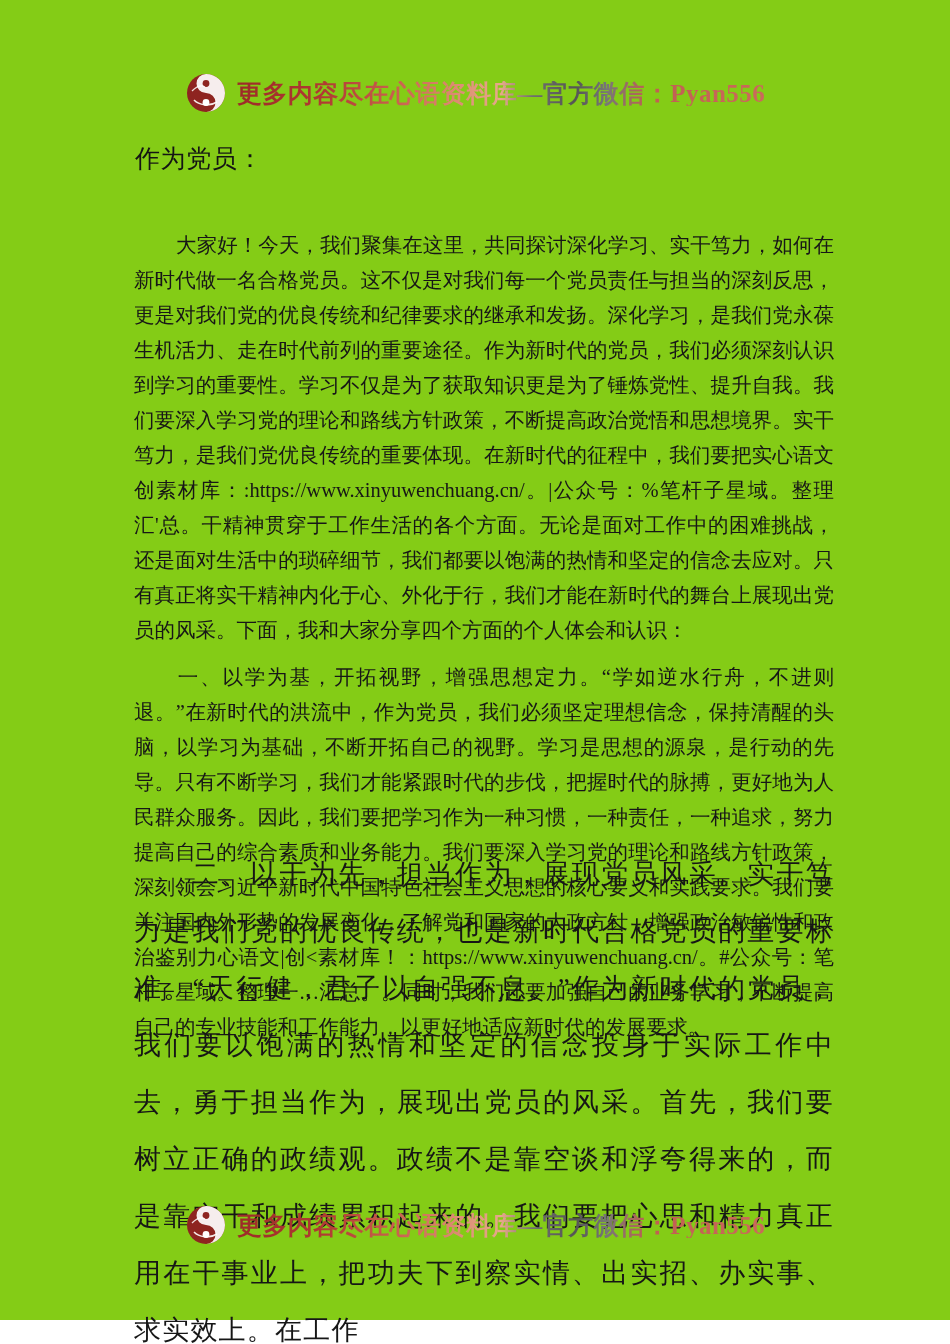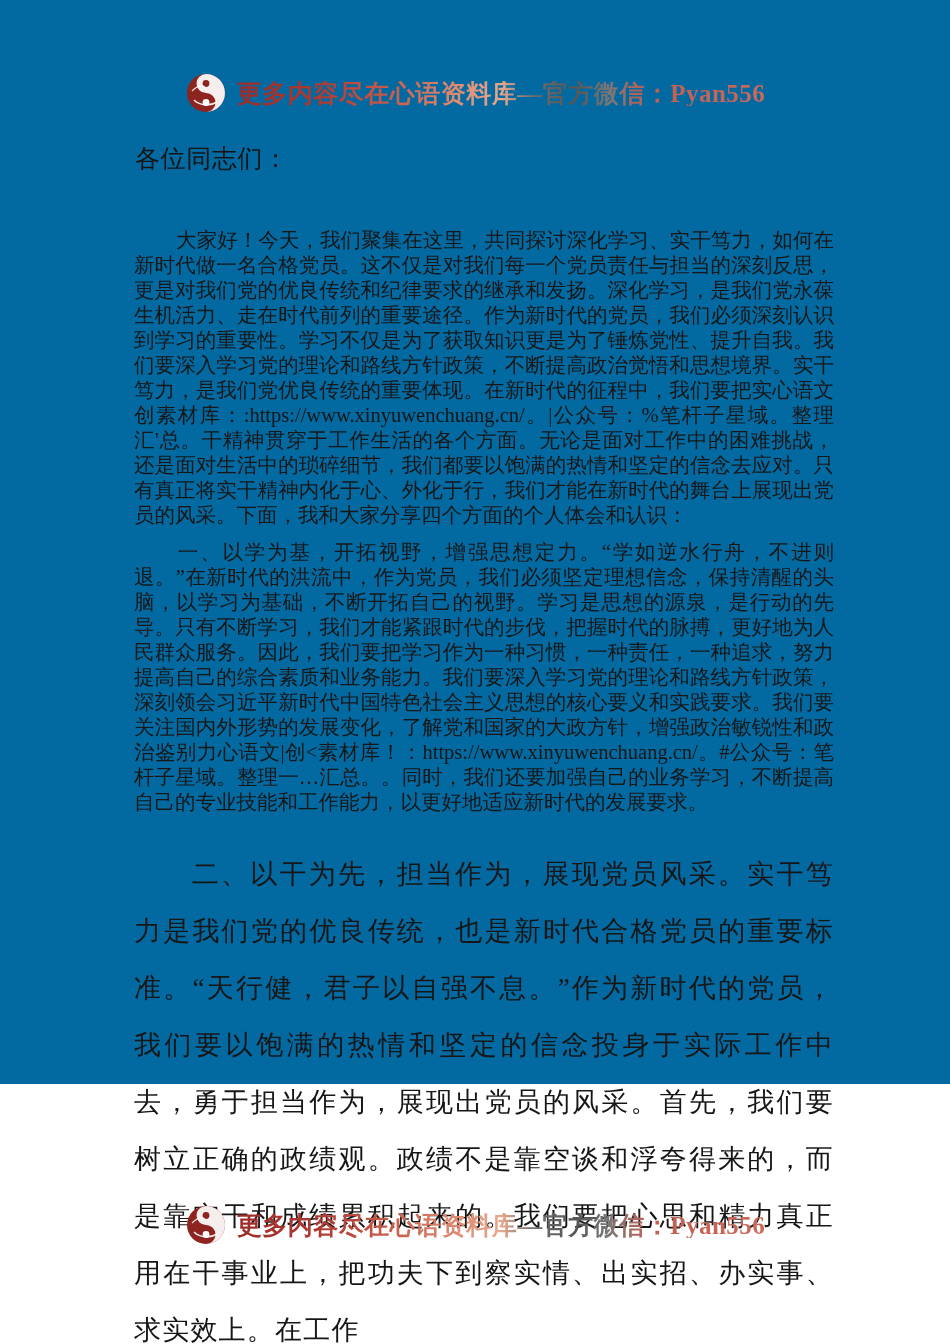--- a/index.html
+++ b/index.html
@@ -14,22 +14,22 @@
     position: relative;
     font-family: "Liberation Serif", "DejaVu Serif", serif;
     color: #141414;
     overflow: hidden;
   }
 
   .page {
     position: absolute;
     left: 0; top: 0;
     width: 950px;
-    height: 1084px;
-    background: #0369a1;
+    height: 1320px;
+    background: #84cc16;
   }
 
   
   .watermark {
     position: absolute;
     left: 0;
     width: 950px;
     display: flex;
     align-items: center;
     justify-content: center;
@@ -89,21 +89,21 @@
   
   .body-block {
     position: absolute;
     left: 134px;
     top: 228px;
     width: 700px;
   }
   .para {
     font-family: "Liberation Serif", "DejaVu Serif", serif;
     font-size: 20.5px;
-    line-height: 25px;
+    line-height: 35px;
     text-align: justify;
     text-justify: inter-character;
     text-align-last: left;
     color: #171717;
     margin: 0;
     letter-spacing: 0px;
   }
   .para + .para { margin-top: 12px; }
   .para .indent { display: inline-block; width: 2.05em; }
 
@@ -140,21 +140,21 @@
         <circle cx="21" cy="11.5" r="3.4" fill="#8e2420"></circle>
         <circle cx="21" cy="30.5" r="3.4" fill="#ffffff"></circle>
         <path d="M9 28 C14 33 24 35 32 30" stroke="#ffffff" stroke-width="1.6" fill="none" opacity="0.9"></path>
         <path d="M7 19 C12 14 17 13 20 15" stroke="#ffffff" stroke-width="1.3" fill="none" opacity="0.85"></path>
       </svg>
     </span>
     <span class="wm-text">更多内容尽在心语资料库—官方微信：Pyan556</span>
   </div>
 
   <div class="title-block">
-    <div class="doc-salutation">各位同志们：</div>
+    <div class="doc-salutation">作为党员：</div>
   </div>
 
   <div class="body-block">
     <p class="para"><span class="indent"></span><span>大家好！今天，我们聚集在这里，共同探讨深化学习、实干笃力，如何在新时代做一名合格党员。这不仅是对我们每一个党员责任与担当的深刻反思，更是对我们党的优良传统和纪律要求的继承和发扬。深化学习，是我们党永葆生机活力、走在时代前列的重要途径。作为新时代的党员，我们必须深刻认识到学习的重要性。学习不仅是为了获取知识更是为了锤炼党性、提升自我。我们要深入学习党的理论和路线方针政策，不断提高政治觉悟和思想境界。实干笃力，是我们党优良传统的重要体现。在新时代的征程中，我们要把实心语文创素材库：:https://www.xinyuwenchuang.cn/。|公众号：%笔杆子星域。整理汇'总。干精神贯穿于工作生活的各个方面。无论是面对工作中的困难挑战，还是面对生活中的琐碎细节，我们都要以饱满的热情和坚定的信念去应对。只有真正将实干精神内化于心、外化于行，我们才能在新时代的舞台上展现出党员的风采。下面，我和大家分享四个方面的个人体会和认识：</span></p>
     <p class="para"><span class="indent"></span><span>一、以学为基，开拓视野，增强思想定力。“学如逆水行舟，不进则退。”在新时代的洪流中，作为党员，我们必须坚定理想信念，保持清醒的头脑，以学习为基础，不断开拓自己的视野。学习是思想的源泉，是行动的先导。只有不断学习，我们才能紧跟时代的步伐，把握时代的脉搏，更好地为人民群众服务。因此，我们要把学习作为一种习惯，一种责任，一种追求，努力提高自己的综合素质和业务能力。我们要深入学习党的理论和路线方针政策，深刻领会习近平新时代中国特色社会主义思想的核心要义和实践要求。我们要关注国内外形势的发展变化，了解党和国家的大政方针，增强政治敏锐性和政治鉴别力心语文|创&lt;素材库！：https://www.xinyuwenchuang.cn/。#公众号：笔杆子星域。整理一…汇总。。同时，我们还要加强自己的业务学习，不断提高自己的专业技能和工作能力，以更好地适应新时代的发展要求。</span></p>
   </div>
 
   <div class="big-block">
     <p class="big-para"><span class="indent"></span><span>二、以干为先，担当作为，展现党员风采。实干笃力是我们党的优良传统，也是新时代合格党员的重要标准。“天行健，君子以自强不息。”作为新时代的党员，我们要以饱满的热情和坚定的信念投身于实际工作中去，勇于担当作为，展现出党员的风采。首先，我们要树立正确的政绩观。政绩不是靠空谈和浮夸得来的，而是靠实干和成绩累积起来的。我们要把心思和精力真正用在干事业上，把功夫下到察实情、出实招、办实事、求实效上。在工作</span></p>
   </div>

